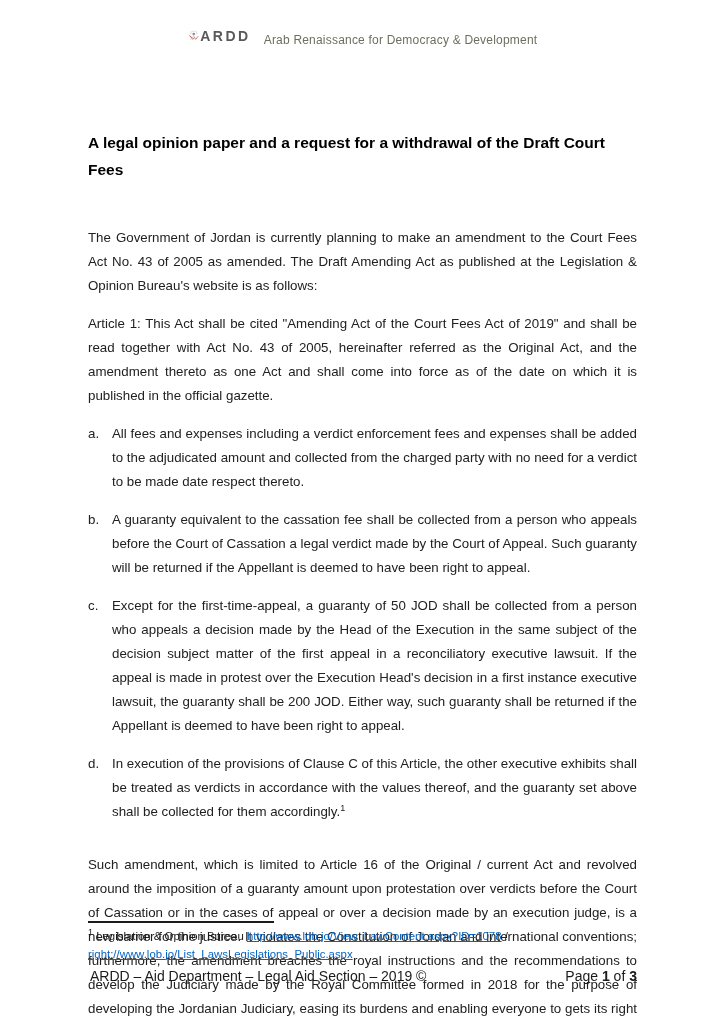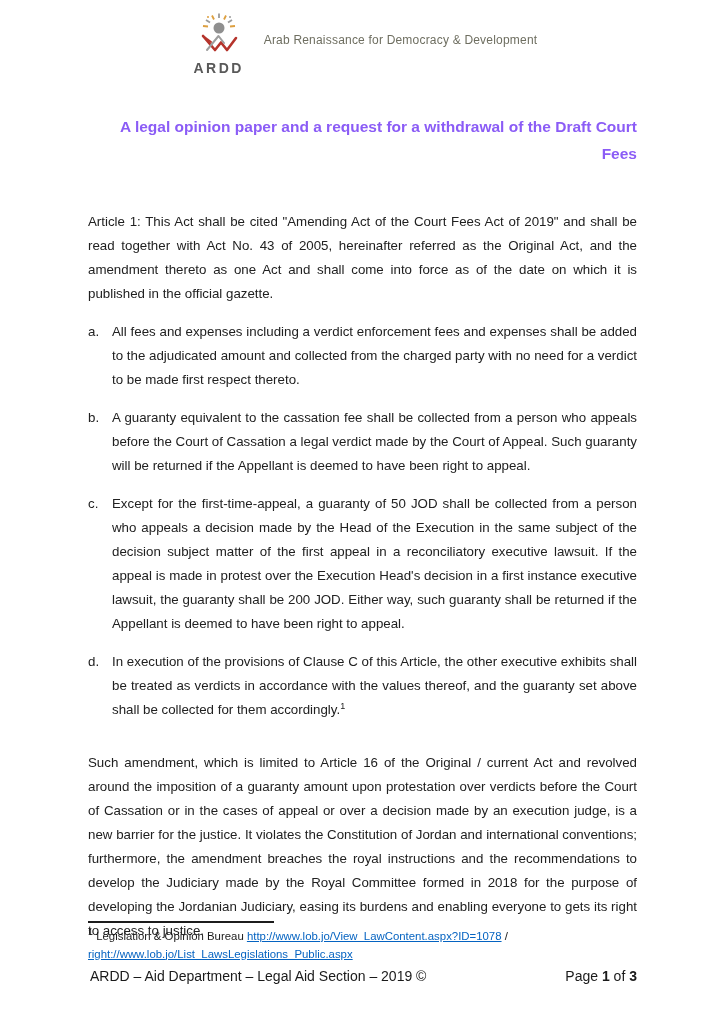--- a/index.html
+++ b/index.html
@@ -17,21 +17,21 @@
   .logo {
     position: absolute;
     top: 12px;
     left: 0;
     width: 100%;
     display: flex;
     justify-content: center;
     align-items: flex-start;
     gap: 13px;
   }
-  .logo-mark { display: flex; flex-direction: column; align-items: center; width: 64px; }
+  .logo-mark { display: flex; flex-direction: row; align-items: center; width: 64px; }
   .logo-acronym {
     font-weight: bold;
     color: #595959;
     font-size: 14px;
     letter-spacing: 2.5px;
     margin-top: 0px;
   }
   .logo-textblock { padding-top: 10px; }
   .logo-arabic {
     font-family: "DejaVu Sans", sans-serif;
@@ -53,24 +53,24 @@
   
   .content {
     position: absolute;
     left: 88px;
     top: 113px;
     width: 549px;
   }
   .doc-title {
     font-size: 15.5px;
     font-weight: bold;
-    color: #8b5cf6;
-    text-align: right;
+    color: #000000;
+    text-align: left;
     line-height: 27px;
-    margin: 0 0 43px 0;
+    margin: 16px 0 43px 0;
   }
   .body-par {
     font-size: 13.3px;
     line-height: 24px;
     text-align: justify;
     margin: 0 0 14px 0;
   }
   .article-label { font-weight: normal; }
   .list-item {
     display: flex;
@@ -147,28 +147,29 @@
       <div class="logo-english">Arab Renaissance for Democracy &amp; Development</div>
     </div>
   </div>
 
   <div class="content">
 
     <h1 class="doc-title">
       <span>A legal opinion paper and a request for a withdrawal of the Draft Court Fees</span><br>
     </h1>
 
+    <p class="body-par">The Government of Jordan is currently planning to make an amendment to the Court Fees Act No. 43 of 2005 as amended. The Draft Amending Act as published at the Legislation &amp; Opinion Bureau's website is as follows:</p>
 
     <p class="body-par"><span class="article-label">Article 1:</span><span> This Act shall be cited "Amending Act of the Court Fees Act of 2019" and shall be read together with Act No. 43 of 2005, hereinafter referred as the Original Act, and the amendment thereto as one Act and shall come into force as of the date on which it is published in the official gazette.</span></p>
 
 
     <div>
       <div class="list-item">
         <span class="li-letter">a.</span>
-        <span class="li-text">All fees and expenses including a verdict enforcement fees and expenses shall be added to the adjudicated amount and collected from the charged party with no need for a verdict to be made first respect thereto.</span>
+        <span class="li-text">All fees and expenses including a verdict enforcement fees and expenses shall be added to the adjudicated amount and collected from the charged party with no need for a verdict to be made date respect thereto.</span>
       </div>
       <div class="list-item">
         <span class="li-letter">b.</span>
         <span class="li-text">A guaranty equivalent to the cassation fee shall be collected from a person who appeals before the Court of Cassation a legal verdict made by the Court of Appeal. Such guaranty will be returned if the Appellant is deemed to have been right to appeal.</span>
       </div>
       <div class="list-item">
         <span class="li-letter">c.</span>
         <span class="li-text">Except for the first-time-appeal, a guaranty of 50 JOD shall be collected from a person who appeals a decision made by the Head of the Execution in the same subject of the decision subject matter of the first appeal in a reconciliatory executive lawsuit. If the appeal is made in protest over the Execution Head's decision in a first instance executive lawsuit, the guaranty shall be 200 JOD. Either way, such guaranty shall be returned if the Appellant is deemed to have been right to appeal.</span>
       </div>
       <div class="list-item">

